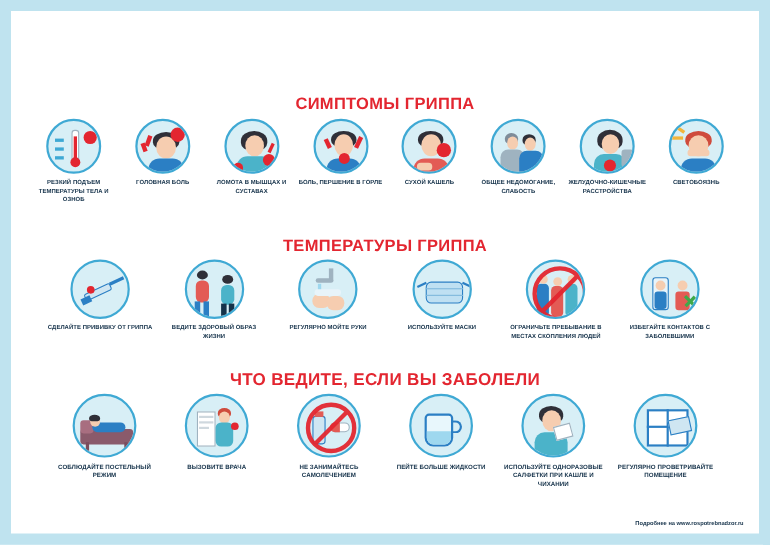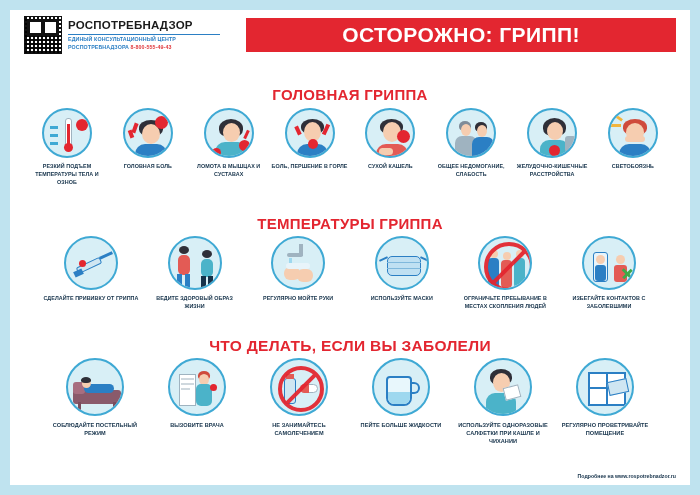--- a/index.html
+++ b/index.html
@@ -186,35 +186,22 @@
     color: #15324a;
     font-weight: bold;
   }
 </style>
 </head>
 <body>
 
 <div id="poster">
   <div class="inner">
 
-    <div class="header">
-      <div class="qr"></div>
-      <div class="brand">РОСПОТРЕБНАДЗОР</div>
-      <div class="brand-rule"></div>
-      <div class="brand-sub">
-        <span>ЕДИНЫЙ КОНСУЛЬТАЦИОННЫЙ ЦЕНТР</span><br>
-        <span>РОСПОТРЕБНАДЗОРА</span>
-        <span class="brand-phone">8-800-555-49-43</span>
-      </div>
-      <div class="title-bar">
-        <span>ОСТОРОЖНО: ГРИПП!</span>
-      </div>
-    </div>
-
-    <div class="sec-title" id="sec1">ГОЛОВНАЯ ГРИППА</div>
+
+    <div class="sec-title" id="sec1">СИМПТОМЫ ГРИППА</div>
 
     <div class="row" id="row1">
 
       <div class="cell">
         <div class="circle">
           <div class="ill">
             <div class="sk" style="left:21px;top:8px;width:7px;height:30px;background:#fff;border:1px solid #9fb3c0;border-radius:3px;"></div>
             <div class="sk" style="left:23px;top:14px;width:3px;height:20px;background:#e32630;"></div>
             <div class="sk" style="left:20px;top:33px;width:9px;height:9px;background:#e32630;border-radius:50%;"></div>
             <div class="sk dot-red" style="left:32px;top:9px;width:12px;height:12px;"></div>
@@ -406,21 +393,21 @@
             <div class="sk head" style="left:32px;top:17px;width:9px;height:9px;"></div>
             <div class="sk body-red" style="left:30px;top:27px;width:13px;height:17px;border-radius:3px;"></div>
             <div class="sk" style="left:37px;top:34px;width:12px;height:3px;background:#3fa949;transform:rotate(45deg);"></div>
             <div class="sk" style="left:42px;top:30px;width:3px;height:12px;background:#3fa949;transform:rotate(45deg);"></div>
           </div>
         </div>
         <div class="caption">ИЗБЕГАЙТЕ КОНТАКТОВ С ЗАБОЛЕВШИМИ</div>
       </div>
     </div>
 
-    <div class="sec-title" id="sec3">ЧТО ДЕЛАТЬ, ЕСЛИ ВЫ ЗАБОЛЕЛИ</div>
+    <div class="sec-title" id="sec3">ЧТО ВЕДИТЕ, ЕСЛИ ВЫ ЗАБОЛЕЛИ</div>
 
     <div class="row" id="row3">
 
       <div class="cell">
         <div class="circle">
           <div class="ill">
             <div class="sk" style="left:5px;top:30px;width:48px;height:14px;background:#8a5a6b;border-radius:3px;"></div>
             <div class="sk" style="left:5px;top:22px;width:12px;height:12px;background:#a86e80;border-radius:3px;"></div>
             <div class="sk body-blue" style="left:16px;top:24px;width:30px;height:9px;border-radius:5px;"></div>
             <div class="sk head" style="left:14px;top:19px;width:9px;height:9px;"></div>

